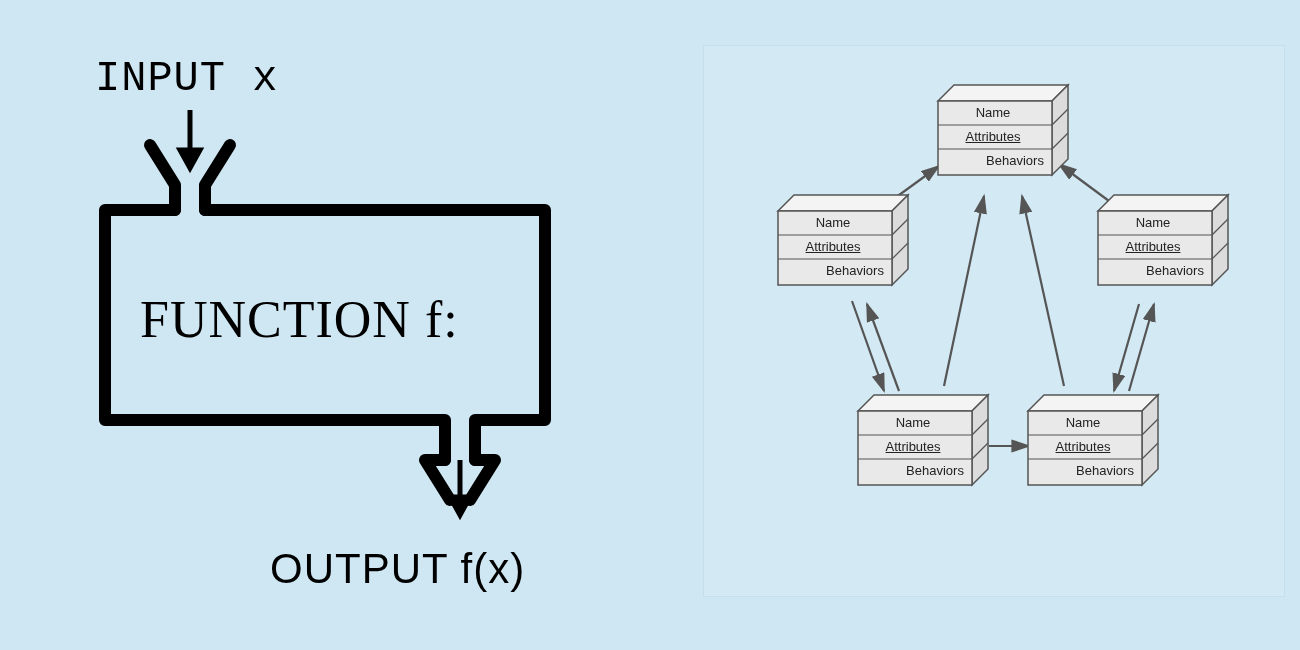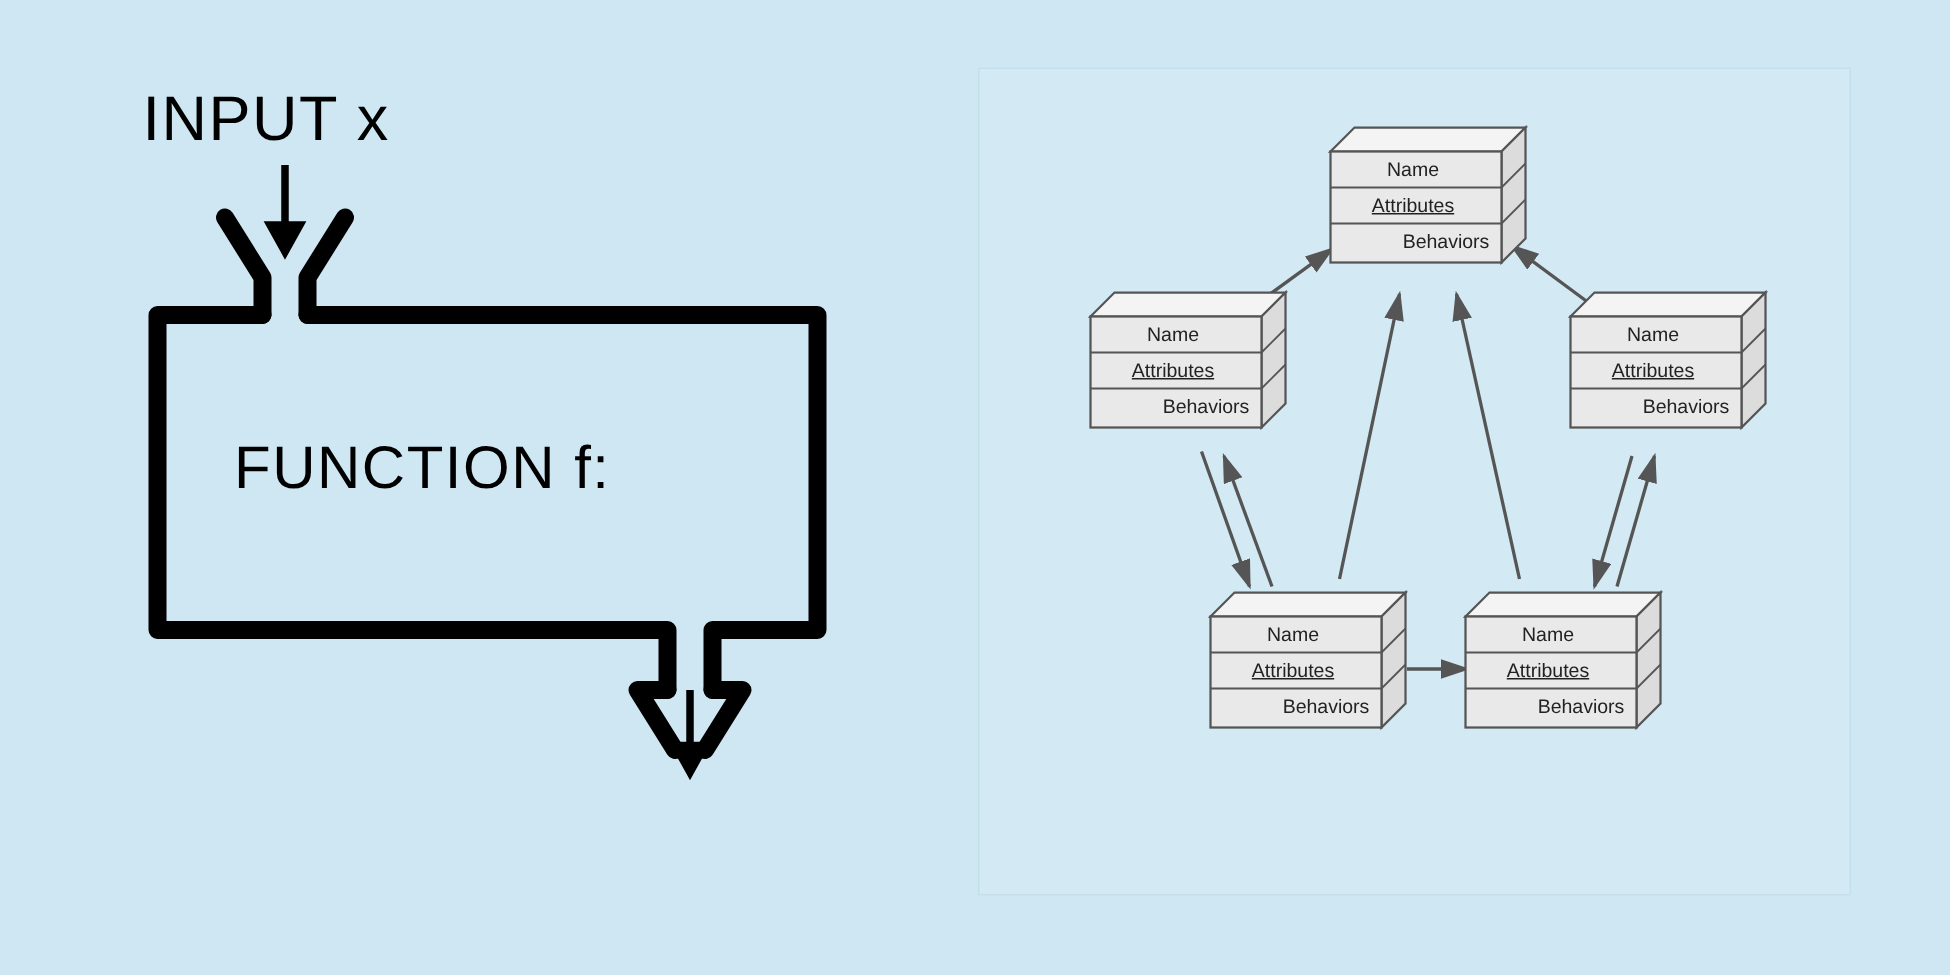--- a/index.html
+++ b/index.html
@@ -17,28 +17,28 @@
     height: 650px;
   }
   
   .left-label {
     position: absolute;
     font-size: 42px;
     color: #000;
     letter-spacing: 1px;
     font-weight: 400;
   }
-  .input-label  { left: 95px;  top: 55px; }
-  .function-label { left: 156px; top: 290px; font-size: 40px; }
+  .input-label  { left: 95px;  top: 55px; font-family: Liberation Mono, monospace; }
+  .function-label { left: 140px; top: 290px; font-size: 52px; font-family: Liberation Serif, serif; }
   .output-label { left: 270px; top: 545px; }
 
   
   .right-panel {
     position: absolute;
-    left: 652px;
+    left: 703px;
     top: 45px;
     width: 580px;
     height: 550px;
     background: #d3e9f3;
     border: 1px solid #c5dfea;
   }
 
   
   .cube {
     position: absolute;
@@ -103,20 +103,21 @@
     </g>
 
     <g stroke="#000" stroke-width="5" fill="#000">
       <line x1="460" y1="460" x2="460" y2="500"></line>
       <polygon points="460,515 450,497 470,497"></polygon>
     </g>
   </svg>
 
   <div class="left-label input-label">INPUT x</div>
   <div class="left-label function-label">FUNCTION f:</div>
+  <div class="left-label output-label">OUTPUT f(x)</div>
 
   <div class="right-panel">
 
     <svg width="580" height="550" viewBox="0 0 580 550" style="position:absolute; left:0; top:0;">
       <defs>
         <marker id="ah" markerWidth="10" markerHeight="10" refX="8" refY="3" orient="auto">
           <path d="M0,0 L9,3 L0,6 Z" fill="#555"></path>
         </marker>
       </defs>
       <g stroke="#555" stroke-width="2.2" fill="none">

